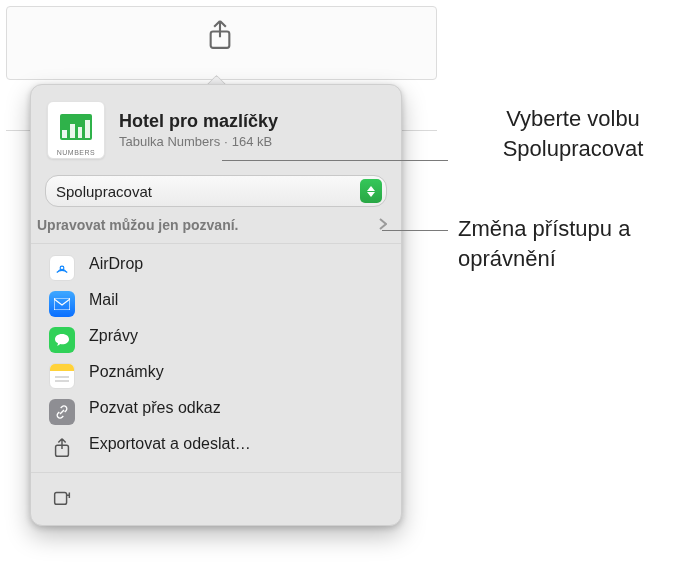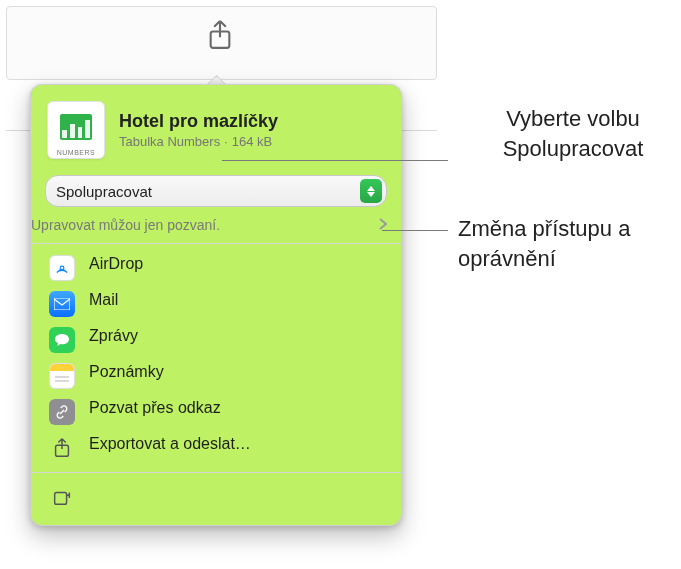--- a/index.html
+++ b/index.html
@@ -28,21 +28,21 @@
     position: absolute;
     top: 18px; left: 195px;
     width: 50px; text-align: center;
     color: #6a6a6a;
   }
   .share-icon svg { width: 28px; height: 34px; stroke: #6a6a6a; fill: none; stroke-width: 1.8; }
   .panel {
     position: absolute;
     top: 84px; left: 30px;
     width: 372px;
-    background: #bef264;
+    background: #e5e5e5;
     border: 1px solid #cfcfcf;
     border-radius: 12px;
     box-shadow: 0 10px 24px rgba(0,0,0,0.25), 0 2px 6px rgba(0,0,0,0.18);
     padding-bottom: 6px;
   }
   .panel-arrow {
     position: absolute;
     top: 73px; left: 208px;
     width: 20px; height: 12px;
   }
@@ -101,23 +101,23 @@
   .select-stepper {
     width: 22px; height: 24px;
     border-radius:5px;
     background: linear-gradient(#34c759,#28a745);
     display:flex; flex-direction:column; align-items:center; justify-content:center;
     gap:1px;
     margin-left:auto;
   }
   .select-stepper svg { width:8px; height:5px; fill:#fff;}
   .access-row {
-    margin: 10px 14px 10px 0;
+    margin: 10px 14px 10px 6px;
     display:flex; align-items:center;
-    font-size: 14px; color:#7a7a7a;
+    font-size: 14px; color:#7a7a7a;font-weight:bold;
   }
   .access-row .chev { margin-left:auto; color:#a8a8a8; }
   .access-row .chev svg{ width:8px; height:12px; fill:none; stroke:#9a9a9a; stroke-width:2;}
   .divider { height:1px; background:#d6d6d6; margin: 2px 0; }
   .list { padding: 4px 0;}
   .item {
     display:flex; align-items:flex-start; gap: 14px;
     padding: 5px 18px;
     font-size: 16px; color:#1e1e1e;
   }

